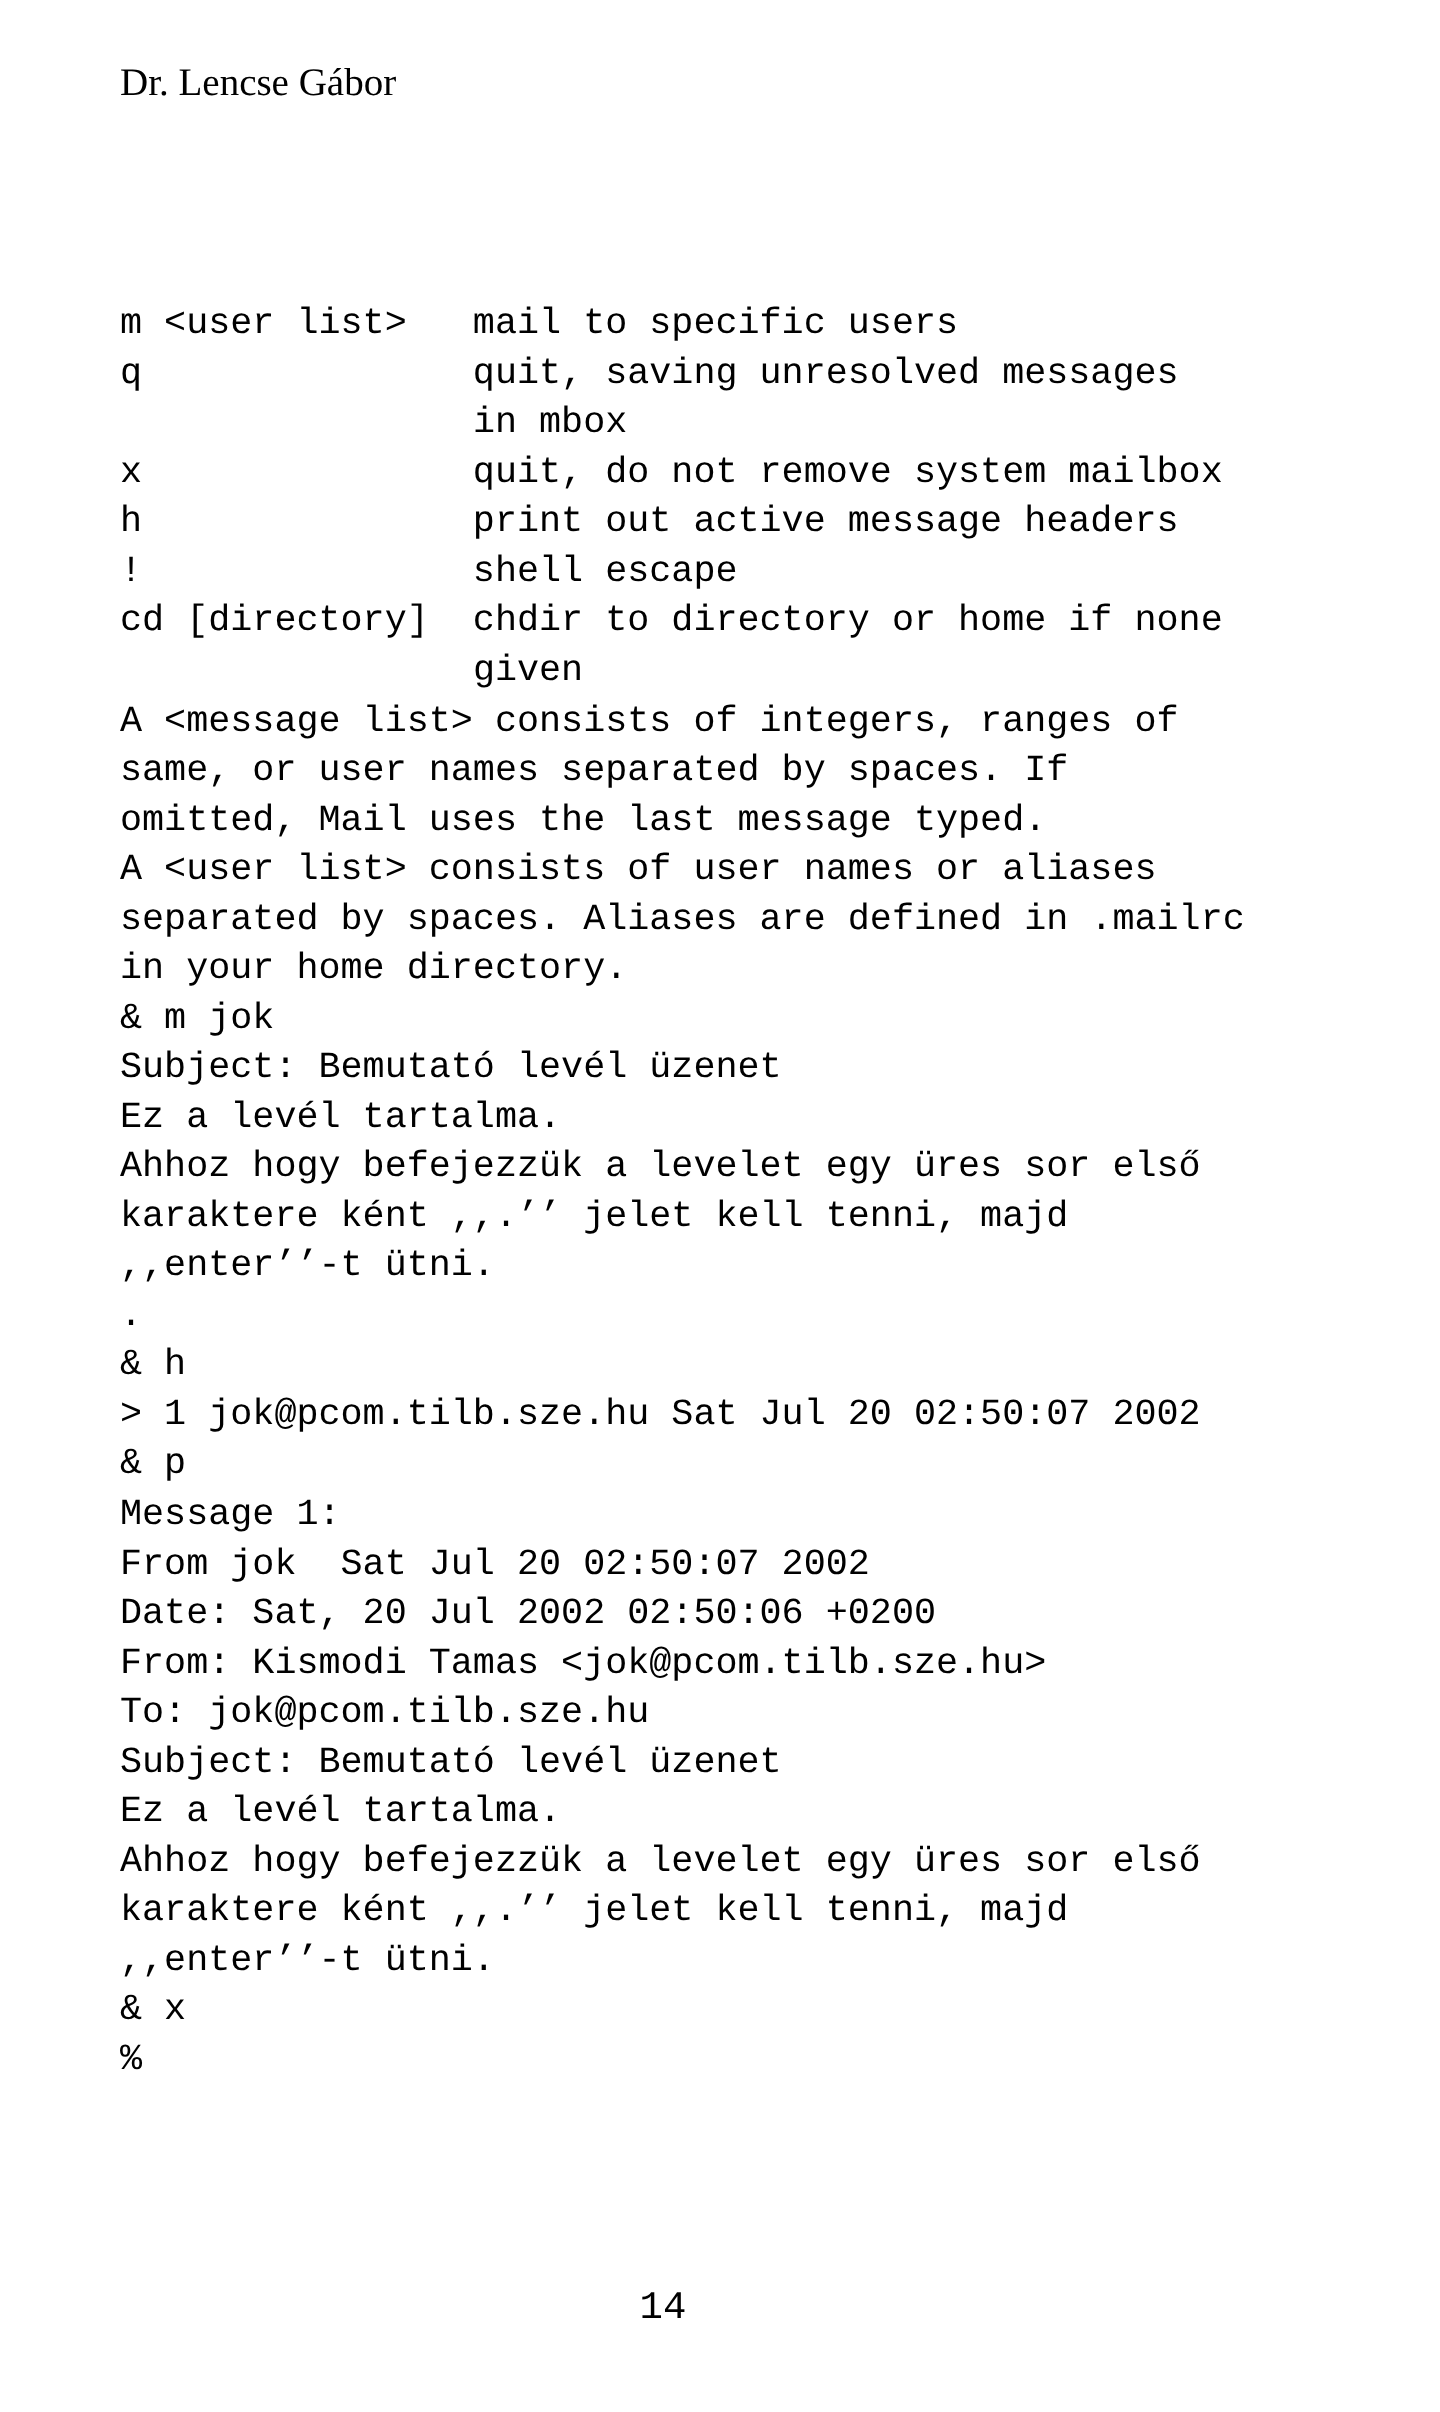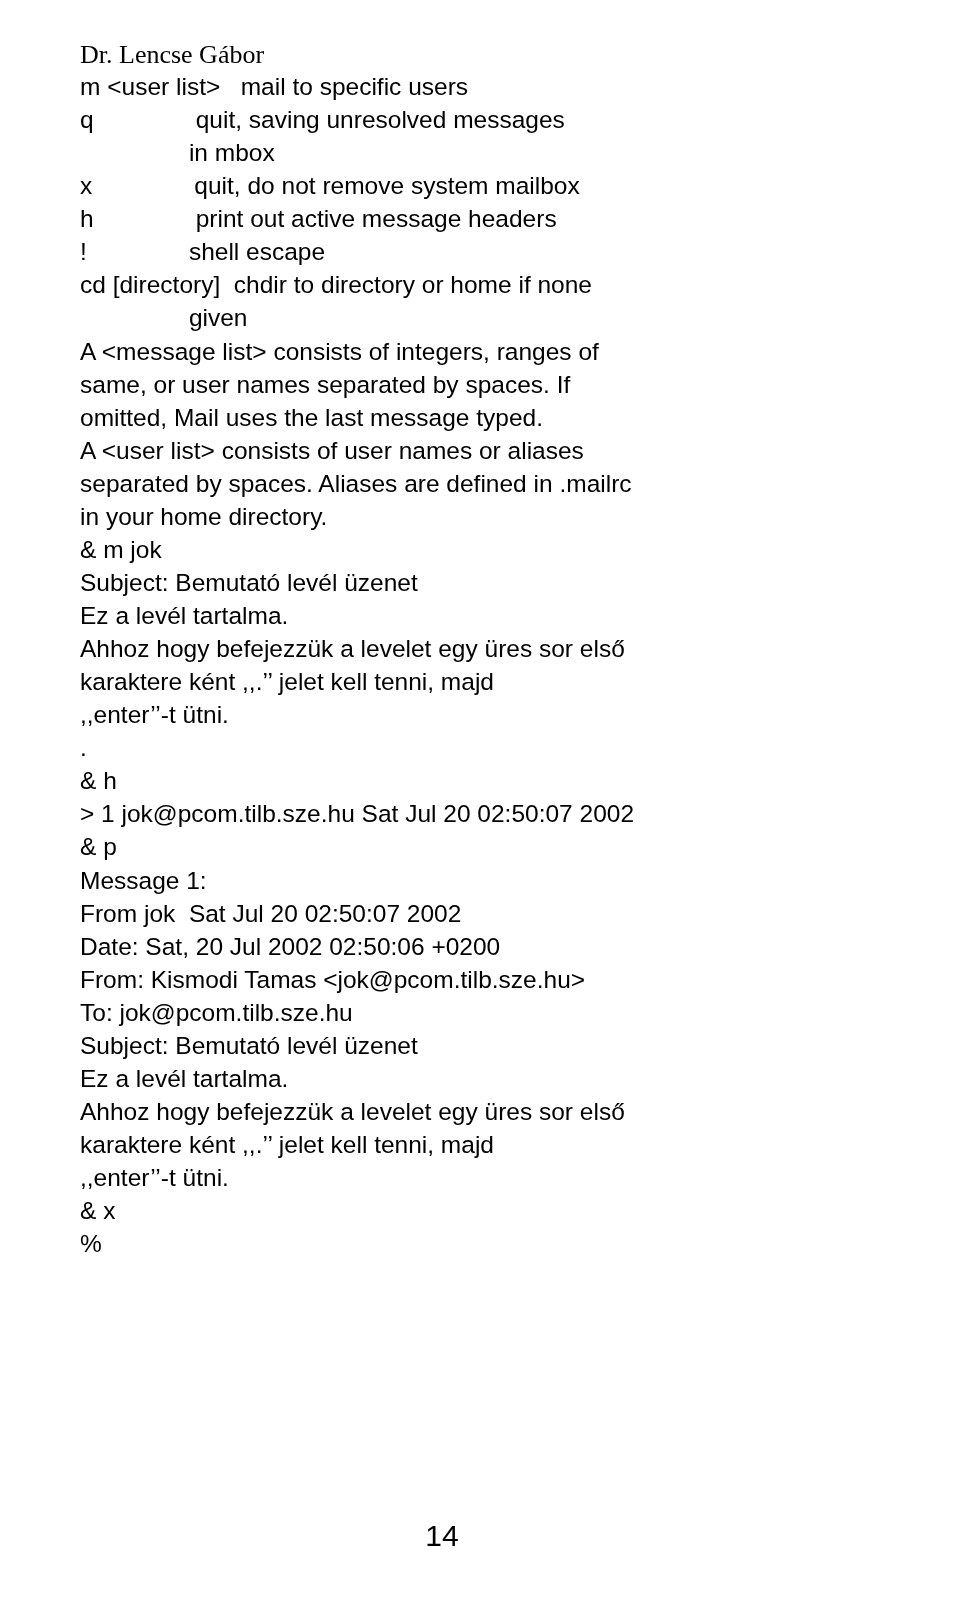--- a/index.html
+++ b/index.html
@@ -13,35 +13,36 @@
     background: #fff;
     font-family: "Times New Roman", Times, serif;
     color: #000;
     padding: 40px 80px 0 80px;
     position: relative;
   }
   .header {
     display: flex;
     justify-content: space-between;
     font-size: 26px;
+    margin-bottom: 130px;
   }
   .content {
-    font-family: Liberation Sans, sans-serif;
+    font-family: Liberation Mono, monospace;
     font-size: 24.5px;
     line-height: 1.35;
     white-space: pre-wrap;
   }
   .footer {
     position: absolute;
     bottom: 55px;
     left: 0;
     width: 884px;
     text-align: center;
-    font-size: 30px;
-    font-family: Liberation Sans, sans-serif;
+    font-size: 26px;
+    font-family: Liberation Mono, monospace;
   }
 </style>
 </head>
 <body>
 
 <div class="header">
   <span>Dr. Lencse Gábor</span>
 </div>
 
 <div class="content">m &lt;user list&gt;   mail to specific users

